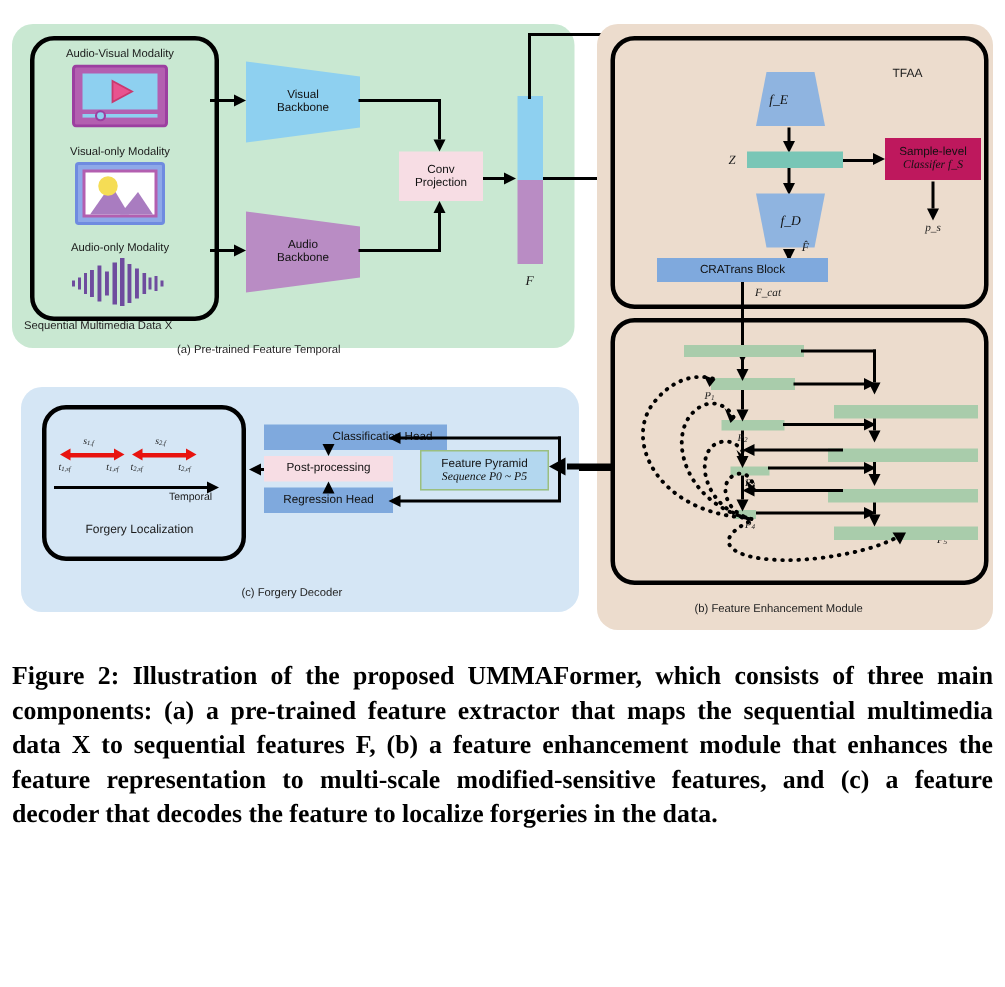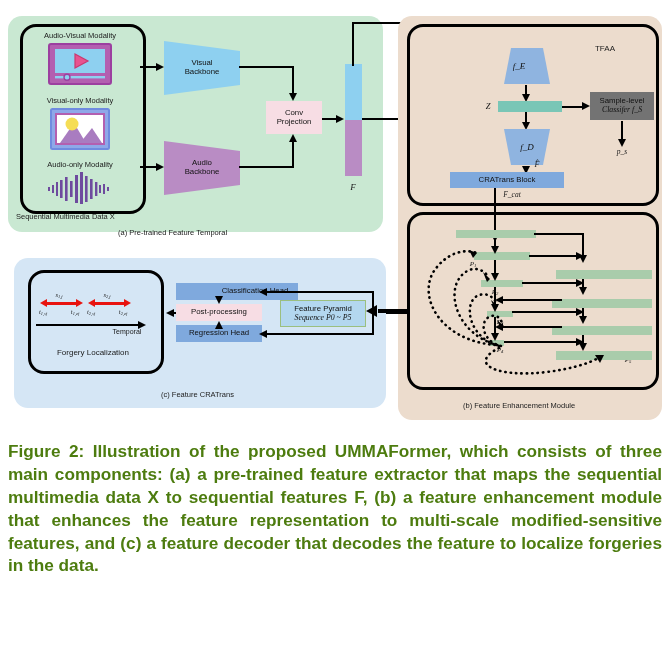--- a/index.html
+++ b/index.html
@@ -9,21 +9,21 @@
   .panel{position:absolute;border-radius:14px;}
   .panel-green{background:#c9e8d2;}
   .panel-tan{background:#ecdccd;}
   .panel-blue{background:#d5e6f5;}
   .rrect{position:absolute;border:3px solid #000;border-radius:16px;background:transparent;}
   .cap{position:absolute;font-size:7.5px;color:#222;white-space:nowrap;}
   .lbl{position:absolute;font-size:7.5px;color:#1a1a1a;white-space:nowrap;text-align:center;}
   .box{position:absolute;display:flex;align-items:center;justify-content:center;
        text-align:center;font-size:7.8px;line-height:1.15;color:#111;}
   .box-blue{background:#7fa9dd;}
-  .box-lblue{background:#737373;}
+  .box-lblue{background:#be185d;}
   .box-pink{background:#f7dde4;}
   .box-fps{background:#b3d7ef;border:1px solid #9bbf7f;}
   .bar-green{position:absolute;background:#a9ccab;}
   .bar-teal{position:absolute;background:#79c6b6;}
   .ln{position:absolute;background:#000;}
   .lnh{height:2.4px;}
   .lnv{width:2.4px;}
   .lnh-thick{height:4px;background:#000;}
   .arw{position:absolute;width:0;height:0;}
   .arw-r{border-top:4.5px solid transparent;border-bottom:4.5px solid transparent;border-left:8px solid #000;}
@@ -31,22 +31,22 @@
   .arw-d{border-left:4.5px solid transparent;border-right:4.5px solid transparent;border-top:8px solid #000;}
   .arw-u{border-left:4.5px solid transparent;border-right:4.5px solid transparent;border-bottom:8px solid #000;}
   .arw-rb{border-top:6px solid transparent;border-bottom:6px solid transparent;border-left:11px solid #000;}
   .arw-rr{border-top:4px solid transparent;border-bottom:4px solid transparent;border-left:7px solid #e8130f;}
   .arw-lr{border-top:4px solid transparent;border-bottom:4px solid transparent;border-right:7px solid #e8130f;}
   .lnred{position:absolute;height:2.6px;background:#e8130f;}
   .trap{position:absolute;}
   .mono-i{font-style:italic;font-family:"Liberation Serif",serif;}
   .sub{font-size:0.68em;vertical-align:-0.18em;}
   #caption{position:absolute;left:8px;top:440px;width:654px;
-           font-family:Liberation Sans, sans-serif;font-weight:bold;font-size:17.2px;
-           line-height:1.33;text-align:justify;color:#4d7c0f;}
+           font-family:Liberation Serif, serif;font-weight:bold;font-size:17.2px;
+           line-height:1.33;text-align:justify;color:#000000;}
   svg{display:block;}
 </style>
 </head>
 <body>
 
 <div id="fig">
 
   <div class="panel panel-green" style="left:8px;top:16px;width:375px;height:216px;"></div>
 
   <div class="rrect" style="left:20px;top:24px;width:120px;height:184px;"></div>
@@ -192,21 +192,21 @@
   </div>
 
   <div class="ln lnv" style="left:621px;top:121px;height:18px;"></div>
   <div class="arw arw-d" style="left:617.7px;top:139px;"></div>
   <div class="lbl mono-i" style="left:610px;top:147px;width:24px;font-size:7.5px;">p_s</div>
 
   <div class="ln lnv" style="left:525px;top:166px;height:15px;"></div>
   <div class="arw arw-d" style="left:521.7px;top:166px;"></div>
   <div class="lbl mono-i" style="left:529px;top:160px;width:16px;font-size:8px;">F̂</div>
 
-  <div class="box box-blue" style="left:438px;top:172px;width:114px;height:16px;margin-left:12px;">
+  <div class="box box-blue" style="left:438px;top:172px;width:114px;height:16px;">
     <span>CRATrans Block</span>
   </div>
   <div class="ln lnv" style="left:494px;top:188px;height:46px;"></div>
   <div class="arw arw-d" style="left:490.7px;top:234px;"></div>
   <div class="lbl mono-i" style="left:498px;top:190px;width:28px;font-size:7.5px;">F_cat</div>
 
   <div class="rrect" style="left:407px;top:212px;width:246px;height:172px;"></div>
   <div class="lbl" style="left:583px;top:350px;width:56px;font-size:8.5px;">PCA-FPN</div>
   <div class="cap" style="left:463px;top:401px;">(b) Feature Enhancement Module</div>
 
@@ -327,17 +327,17 @@
 
   <div class="ln lnv" style="left:372px;top:291px;height:43px;"></div>
   <div class="ln lnh" style="left:266px;top:291px;width:108px;"></div>
   <div class="arw arw-l" style="left:259px;top:287.8px;"></div>
   <div class="ln lnh" style="left:266px;top:333px;width:108px;"></div>
   <div class="arw arw-l" style="left:259px;top:329.8px;"></div>
 
   <div class="ln lnh lnh-thick" style="left:378px;top:309px;width:30px;"></div>
   <div class="arw arw-rb" style="left:366px;top:305px;transform:rotate(180deg);"></div>
 
-  <div class="cap" style="left:161px;top:390px;">(c) Feature CRATrans</div>
+  <div class="cap" style="left:161px;top:390px;">(c) Forgery Decoder</div>
 
 </div>
 
 <div id="caption">Figure 2: Illustration of the proposed UMMAFormer, which consists of three main components: (a) a pre-trained feature extractor that maps the sequential multimedia data X to sequential features F, (b) a feature enhancement module that enhances the feature representation to multi-scale modified-sensitive features, and (c) a feature decoder that decodes the feature to localize forgeries in the data.</div>
 
 </body></html>

